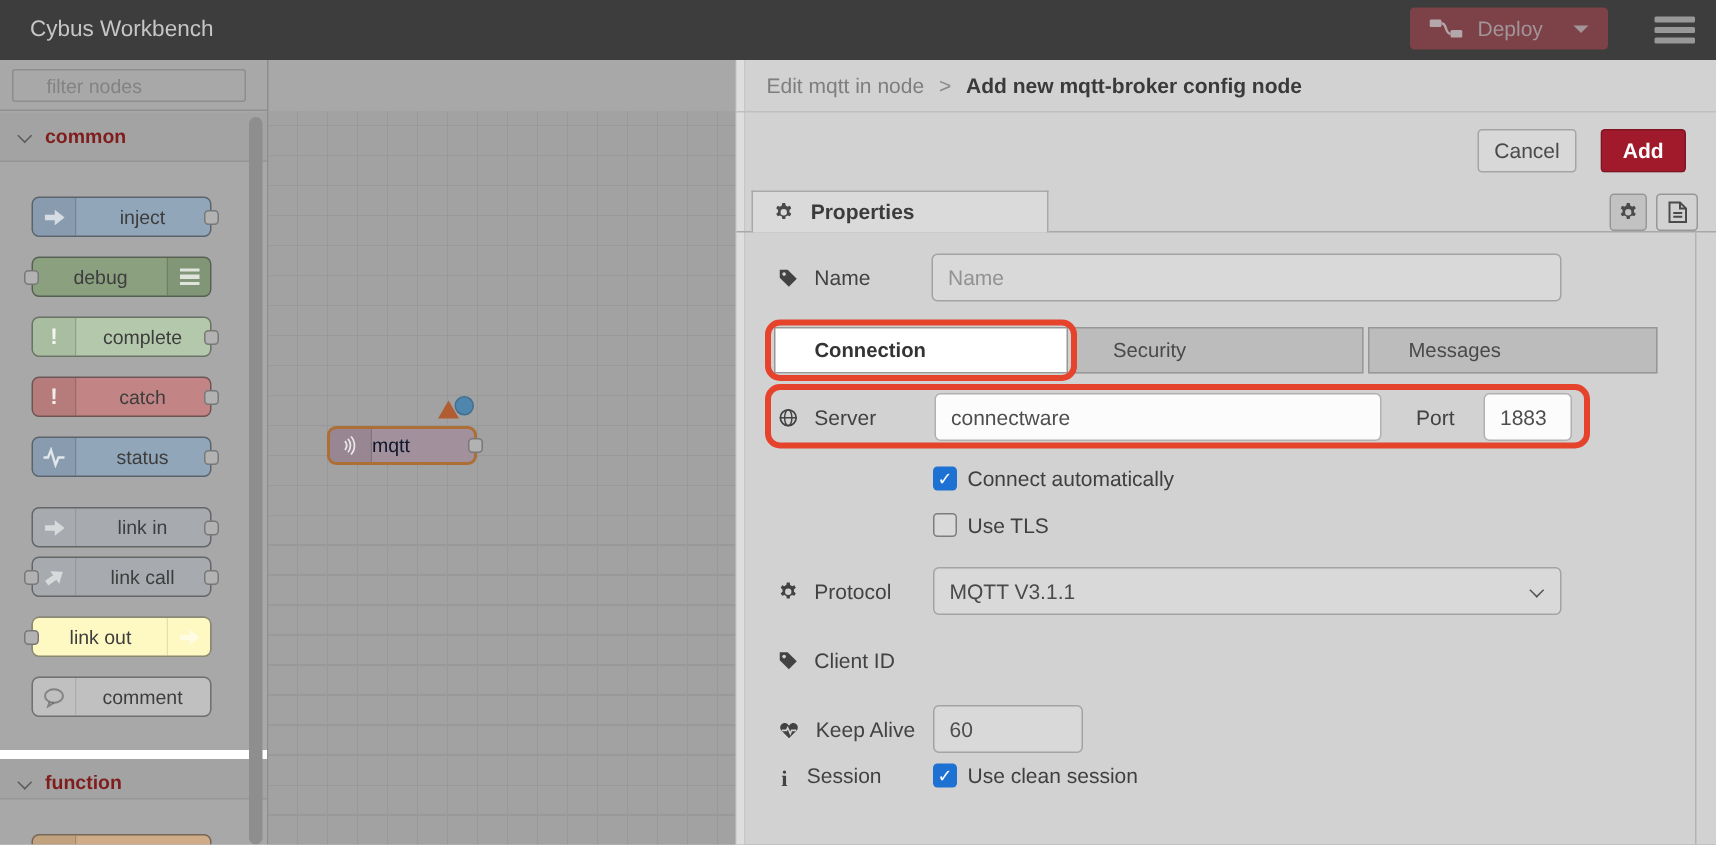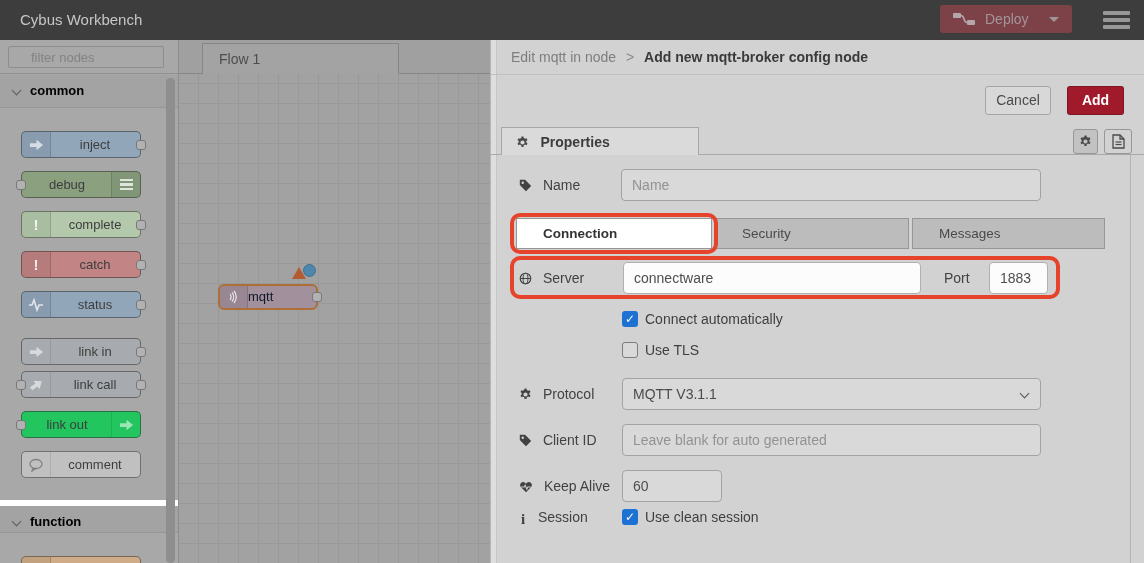--- a/index.html
+++ b/index.html
@@ -20,21 +20,21 @@
   
   .palette { position:absolute; left:0; top:40px; width:179px; height:523px; background:#a8a8a8; border-right:1px solid #8d8d8d; overflow:hidden; }
   .search-row { position:absolute; left:0; top:0; width:100%; height:34px; border-bottom:1px solid #909090; }
   .search-input { position:absolute; left:8px; top:6px; width:156px; height:22px; background:#a8a8a8; border:1px solid #8d8d8d; border-radius:2px; padding:0 4px 0 22px; font-size:13px; color:#4f4f4f; font-family:inherit; }
   .search-input::placeholder { color:#838383; }
   .mag { position:absolute; left:13px; top:11px; width:8px; height:8px; border:1.5px solid #777; border-radius:50%; }
   .mag::after { content:""; position:absolute; left:6px; top:6px; width:4px; height:1.5px; background:#777; transform:rotate(45deg); }
   .cat-header { position:absolute; left:0; width:100%; height:33px; background:#a3a3a3; border-bottom:1px solid #969696; cursor:pointer; }
   .cat-header.bordered-top { border-top:6px solid #ffffff; }
   .chev { position:absolute; left:13px; top:12px; width:7px; height:7px; border-right:1.8px solid #5c5c5c; border-bottom:1.8px solid #5c5c5c; transform:rotate(45deg); }
-  .cat-label { position:absolute; left:30px; line-height:32px; font-size:13px; font-weight:bold; color:#000000; }
+  .cat-label { position:absolute; left:30px; line-height:32px; font-size:13px; font-weight:bold; color:#7f1d1d; }
   .pnode { position:absolute; left:21px; width:120px; height:27px; border:1px solid rgba(45,45,45,.55); border-radius:5px; cursor:grab; }
   .pnode .nlabel { position:absolute; left:0; right:0; top:0; text-align:center; font-size:13px; color:#3d3d3d; line-height:25px; }
   .pnode.icon-left .nlabel { padding-left:28px; }
   .pnode.icon-right .nlabel { padding-right:28px; }
   .iregion { position:absolute; top:0; bottom:0; width:29px; background:rgba(0,0,0,.06); display:flex; align-items:center; justify-content:center; }
   .iregion.left { left:0; border-right:1px solid rgba(0,0,0,.15); border-radius:4px 0 0 4px; }
   .iregion.right { right:0; border-left:1px solid rgba(0,0,0,.15); border-radius:0 4px 4px 0; }
   .iregion.plain { background:none; border-color:rgba(0,0,0,.1); }
   .bang { font-size:15px; font-weight:800; color:rgba(255,255,255,.85); }
   .dbars i { display:block; width:13px; height:2.5px; background:rgba(255,255,255,.75); margin:2px 0; }
@@ -191,21 +191,21 @@
       <span class="iregion left plain">
         <svg width="15" height="14" viewBox="0 0 16 14" style="transform:rotate(-35deg)">
             <path d="M1 5h7V1.5L15 7l-7 5.5V9H1z" fill="rgba(255,255,255,.55)"></path>
           </svg>
       </span>
       <span class="nlabel">link call</span>
       <span class="port pl"></span>
       <span class="port pr"></span>
     </div>
 
-    <div class="pnode icon-right" style="top: 371px; background: #22c55e;">
+    <div class="pnode icon-right" style="top: 371px; background: #fef9c3;">
       <span class="iregion right plain">
         <svg width="15" height="14" viewBox="0 0 16 14">
             <path d="M1 5h7V1.5L15 7l-7 5.5V9H1z" fill="rgba(255,255,255,.55)"></path>
           </svg>
       </span>
       <span class="nlabel">link out</span>
       <span class="port pl"></span>
     </div>
 
     <div class="pnode icon-left" style="top: 411px; background: rgb(192, 192, 192);">
@@ -224,23 +224,20 @@
     </div>
 
     <div class="pnode icon-left" style="top: 516px; background: rgb(207, 172, 135);">
       <span class="iregion left"></span>
     </div>
 
     <div class="pscroll"></div>
   </div>
 
   <div class="canvas-pane">
-    <div class="tabbar">
-      <div class="flow-tab">Flow 1</div>
-    </div>
     <div class="canvas">
       <div class="err-tri" style="border-bottom-color: rgb(178, 92, 49);"></div>
       <div class="chg-dot" style="background: rgb(78, 134, 173);"></div>
       <div class="mqtt-node" style="background: rgb(162, 144, 156); border-color: rgb(173, 111, 53);">
         <span class="iregion left">
           <svg width="16" height="16" viewBox="0 0 16 16">
             <path d="M4 5 A5 5 0 0 1 4 11" fill="none" stroke="rgba(255,255,255,.8)" stroke-width="1.2"></path>
             <path d="M6 3.5 A7 7 0 0 1 6 12.5" fill="none" stroke="rgba(255,255,255,.8)" stroke-width="1.2"></path>
             <path d="M8 2 A9 9 0 0 1 8 14" fill="none" stroke="rgba(255,255,255,.8)" stroke-width="1.2"></path>
           </svg>
@@ -332,21 +329,20 @@
       <span class="sel-chev"></span>
     </div>
 
     <div class="flabel" style="top:384px;">
       <svg width="13" height="13" viewBox="0 0 16 16">
           <path d="M1 1h6.5L15 8.5 8.5 15 1 7.5z" fill="#424242"></path>
           <circle cx="4.6" cy="4.6" r="1.5" fill="#d2d2d2"></circle>
         </svg>
       <span>Client ID</span>
     </div>
-    <input class="tinput" style="left: 131px; top: 384px; width: 419px;" placeholder="Leave blank for auto generated">
 
     <div class="flabel" style="top:430px;">
       <svg width="14" height="13" viewBox="0 0 16 15">
         <path d="M8 14 2.3 8.3C.8 6.8.8 4.5 2.5 3.1 4 1.9 6.1 2.2 7.2 3.5L8 4.4l.8-.9c1.1-1.3 3.2-1.6 4.7-.4 1.7 1.4 1.7 3.7.2 5.2z" fill="#424242"></path>
         <polyline points="2.5,8 6,8 7,6 9,10.5 10,8 13.5,8" stroke="#d2d2d2" stroke-width="1.2" fill="none"></polyline>
       </svg>
       <span>Keep Alive</span>
     </div>
     <input class="tinput" style="left: 131px; top: 430px; width: 100px;" value="60">
 

